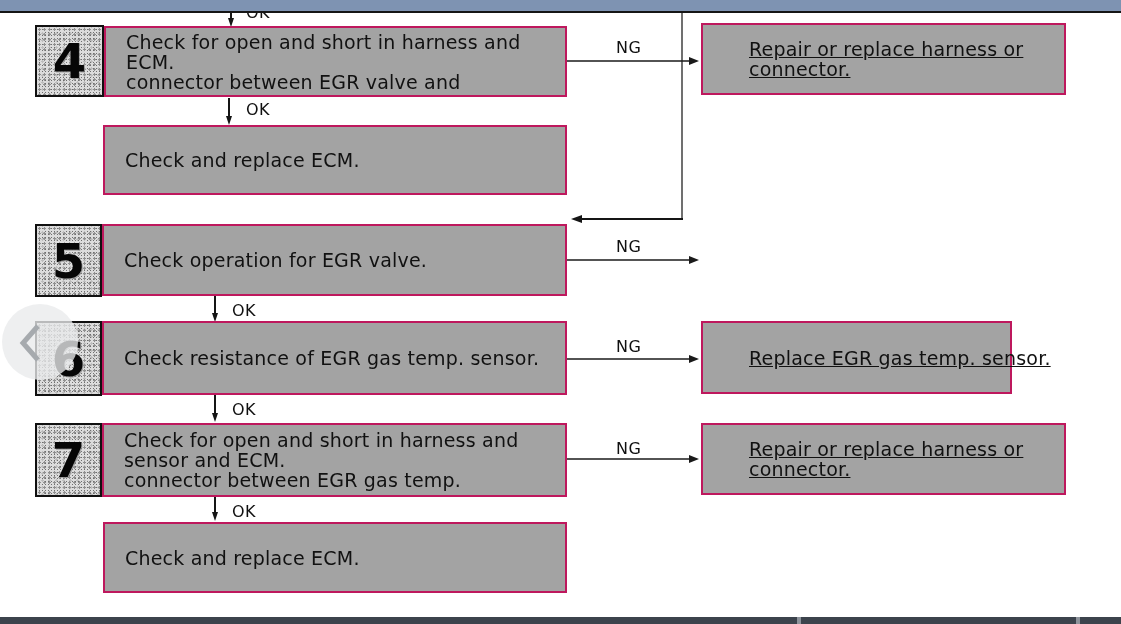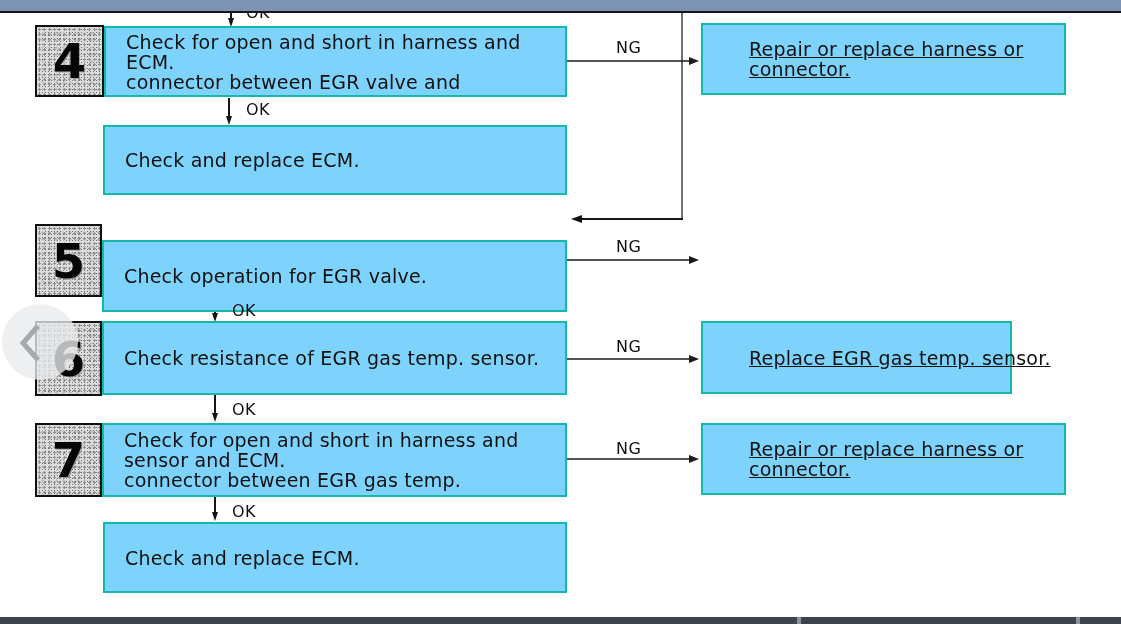--- a/index.html
+++ b/index.html
@@ -11,21 +11,21 @@
   }
   
   .topbar{position:absolute;left:0;top:0;width:1121px;height:11px;background:#7e93b2;z-index:6;}
   .topbar-line{position:absolute;left:0;top:11px;width:1121px;height:2px;background:#151515;z-index:6;}
   .bottombar{position:absolute;left:0;top:617px;width:1121px;height:7px;background:#3c434c;z-index:6;}
   .bottombar .sep{position:absolute;top:0;width:4px;height:7px;background:#8d939b;}
   
   .connectors{position:absolute;left:0;top:0;z-index:1;}
   
   .fbox{
-    position:absolute;background:#7dd3fc;border:2px solid #14b8a6;
+    position:absolute;background:#a3a3a3;border:2px solid #be185d;
     display:flex;flex-direction:column;justify-content:center;
     font-size:19px;line-height:20px;letter-spacing:0.2px;
     z-index:2;box-sizing:border-box;
   }
   .fbox .ln{white-space:nowrap;}
   .stepbox{padding-left:20px;}
   .resultbox{padding-left:46px;text-decoration:underline;}
   .plate{
     position:absolute;border:2px solid #101010;box-sizing:border-box;
     background-color:#dcdcdc;
@@ -108,21 +108,21 @@
     <div class="ln">connector.</div>
   </div>
   <div class="lbl" style="left:246px;top:99px;">OK</div>
   <div class="fbox stepbox" style="left:103px;top:125px;width:464px;height:70px;">
     <div class="ln">Check and replace ECM.</div>
   </div>
 
   <div class="plate" style="left:35px;top:224px;width:67px;height:73px;">
     <span>5</span>
   </div>
-  <div class="fbox stepbox" style="left:102px;top:224px;width:465px;height:72px;margin-top:16px;">
+  <div class="fbox stepbox" style="left:102px;top:224px;width:465px;height:72px;">
     <div class="ln">Check operation for EGR valve.</div>
   </div>
   <div class="lbl" style="left:616px;top:236px;">NG</div>
   <div class="lbl" style="left:232px;top:300px;">OK</div>
 
   <div class="plate" style="left:35px;top:321px;width:67px;height:75px;">
     <span>6</span>
   </div>
   <div class="fbox stepbox" style="left:102px;top:321px;width:465px;height:74px;">
     <div class="ln">Check resistance of EGR gas temp. sensor.</div>

